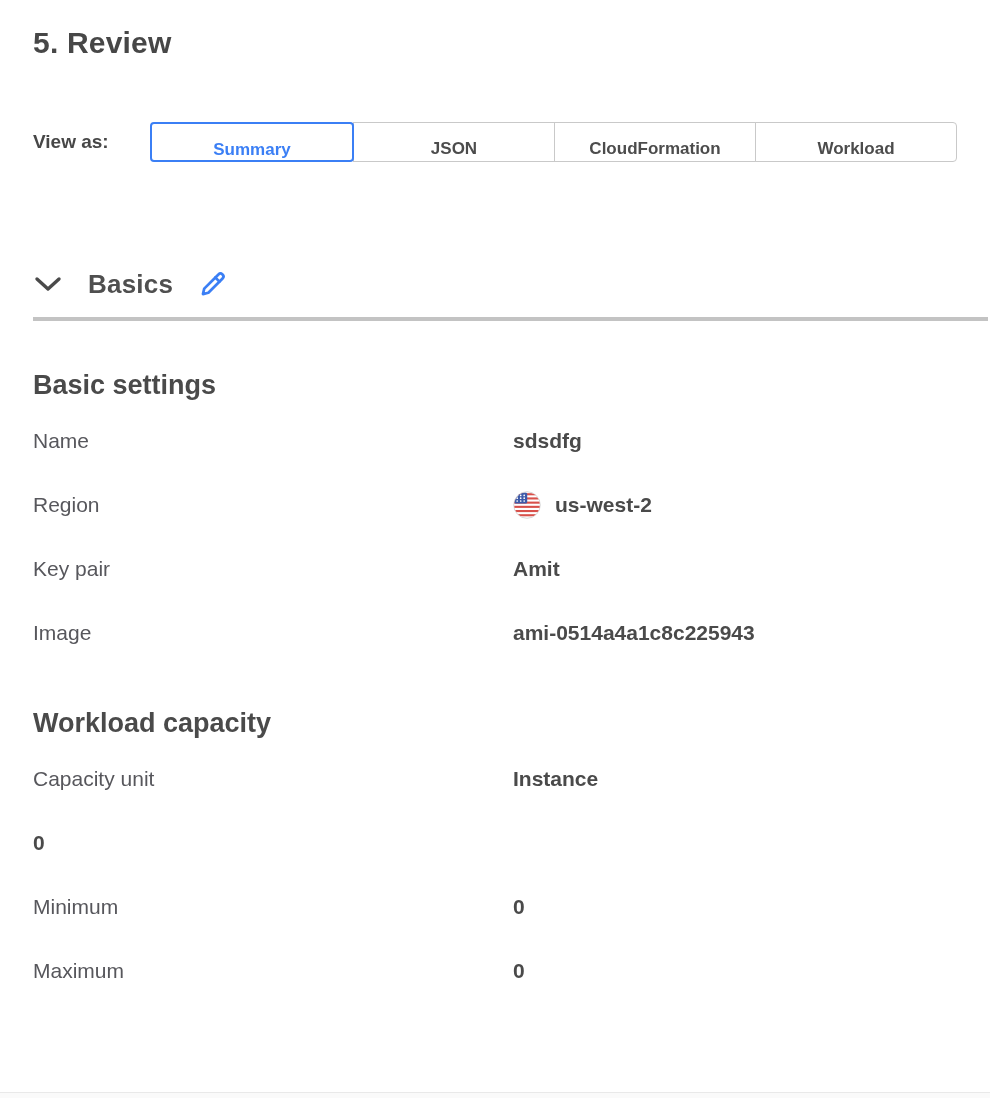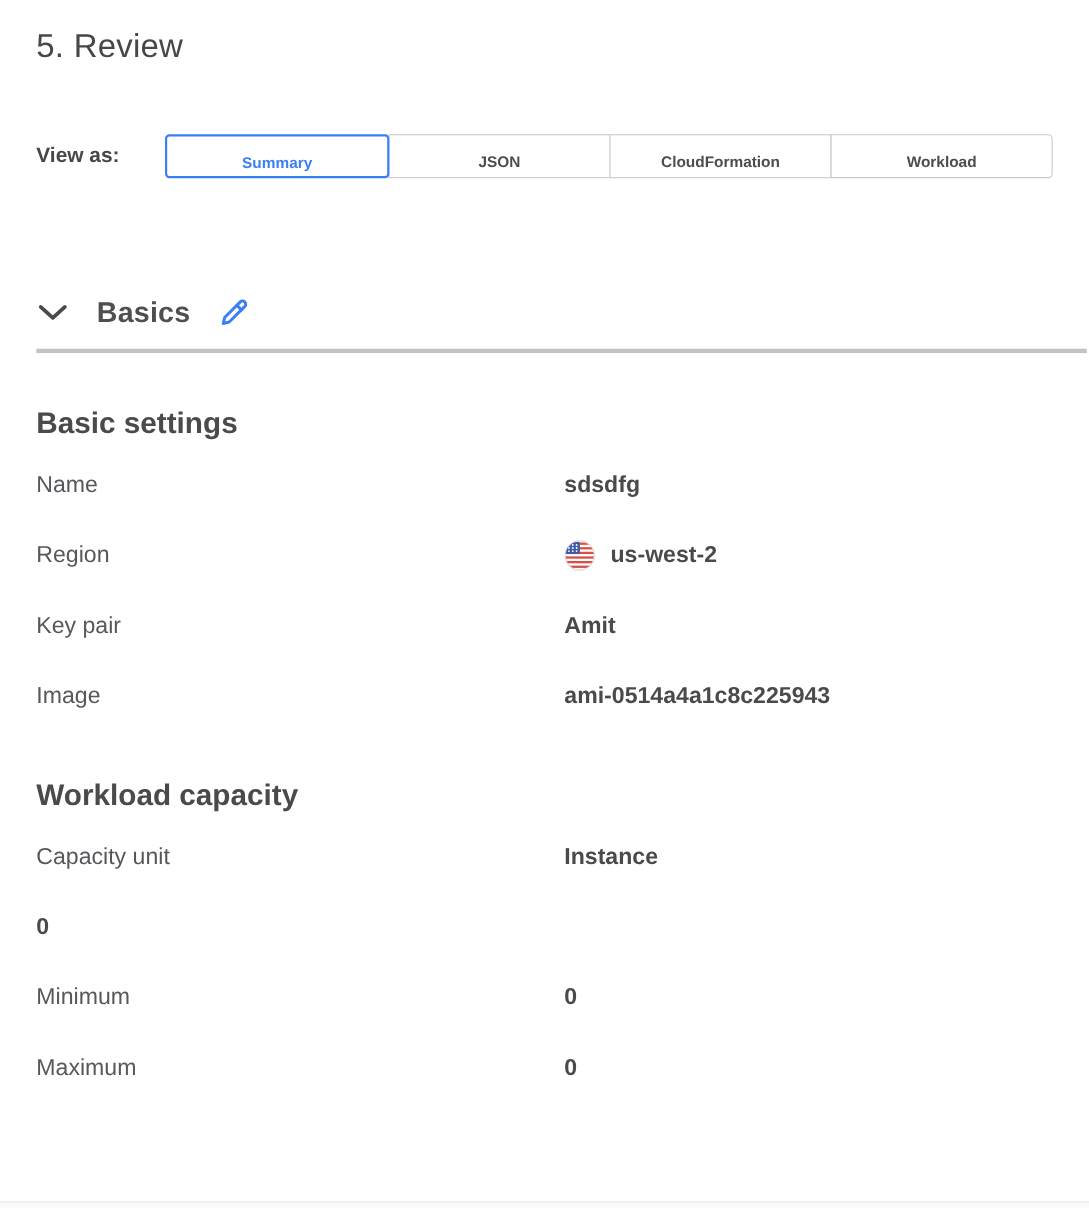--- a/index.html
+++ b/index.html
@@ -6,30 +6,30 @@
   html, body { margin: 0; padding: 0; }
   body {
     width: 990px; height: 1098px; position: relative; overflow: hidden;
     background: #ffffff;
     font-family: "Liberation Sans", sans-serif;
     color: #4a4a4a;
   }
   .page { padding: 26px 33px 0 33px; position: relative; height: 100%; }
 
   .page-title {
-    margin: 0; font-size: 30px; font-weight: 400; color: #474747; line-height: 34px;
+    margin: 0; font-size: 30px; font-weight: 700; color: #474747; line-height: 34px;
     letter-spacing: 0.2px;
   }
 
   .viewas-row { margin-top: 62px; display: flex; align-items: center; height: 40px; }
   .viewas-label { font-size: 19px; font-weight: 700; color: #474747; width: 117px; flex: none; }
   .tabs { display: flex; width: 813px; height: 40px; }
   .tab {
     flex: 1 1 0; background: #fff; border: 1px solid #c9c9c9; margin-left: -1px;
-    font-family: inherit; font-size: 14px; font-weight: 700; color: #4c4c4c;
+    font-family: inherit; font-size: 17px; font-weight: 700; color: #4c4c4c;
     padding: 16px; cursor: pointer; position: relative;
   }
   .tab:first-child { margin-left: 0; border-radius: 4px 0 0 4px; }
   .tab:last-child { border-radius: 0 4px 4px 0; }
   .tab.selected {
     border: 2px solid #3b7ff5; color: #3b7ff5; border-radius: 4px; z-index: 2;
   }
 
   .section-header { margin-top: 104px; display: flex; align-items: center; height: 36px; }
   .chevron { display: inline-flex; width: 30px; margin-right: 25px; cursor: pointer; }

